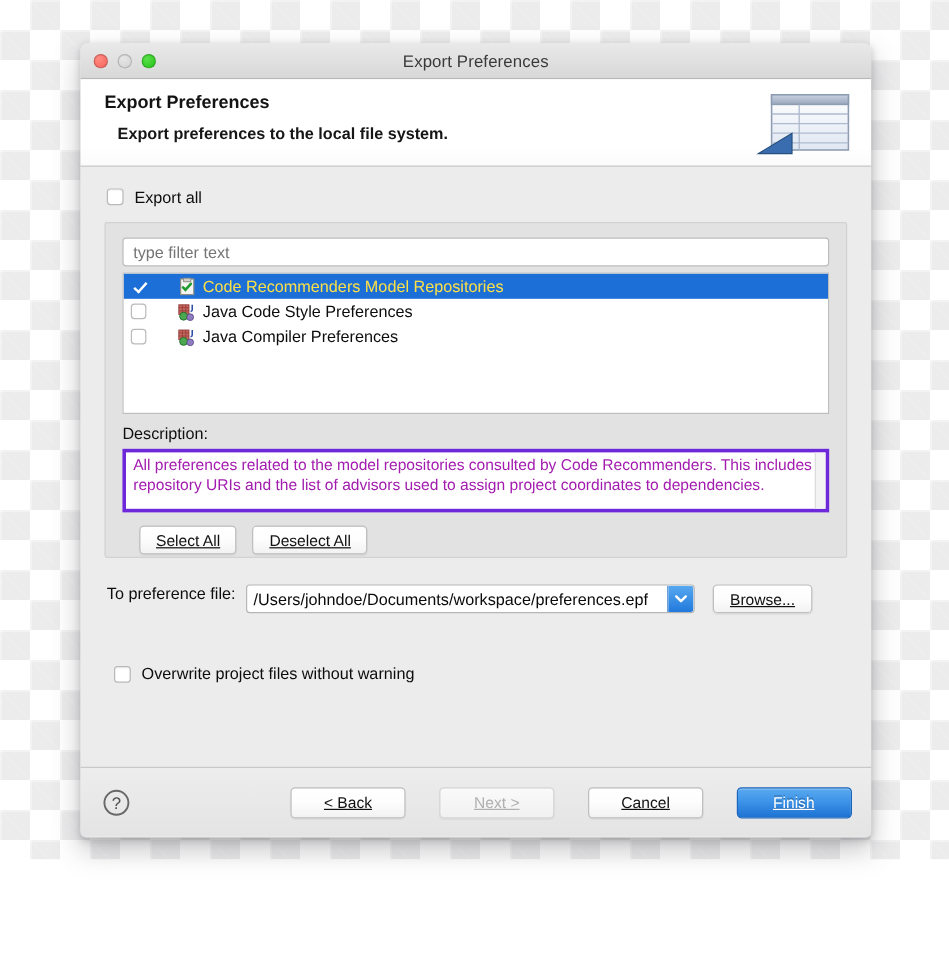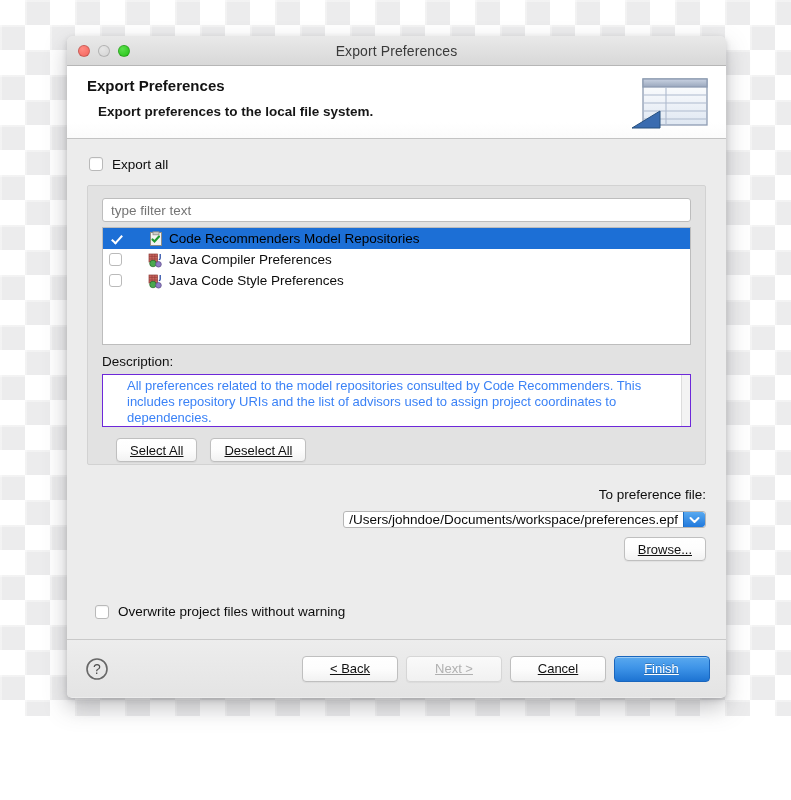--- a/index.html
+++ b/index.html
@@ -138,21 +138,21 @@
     background: #fff;
     border: 1px solid #bdbdbd;
     overflow: hidden;
   }
   .tree-row {
     height: 21px;
     display: flex; align-items: center;
     padding-left: 6px; gap: 0;
     font-size: 13.5px; color: #0c0c0c;
   }
-  .tree-row.selected { background: #1c6fd6; color: #000000; }
+  .tree-row.selected { background: #1c6fd6; color: #fde047; }
   .tree-cb {
     width: 13px; height: 13px; border-radius: 3px;
     background: #fff; border: 1px solid #bababa; flex: none;
     position: relative; margin-right: 26px;
   }
   .tree-row.selected .tree-cb {
     background: transparent; border-color: transparent;
   }
   .tree-row.selected .tree-cb::after {
     content: "";
@@ -161,23 +161,23 @@
     border: solid #fff; border-width: 0 2px 2px 0;
     transform: rotate(42deg);
   }
   .tree-icon { width: 16px; height: 16px; margin-right: 5px; flex: none; }
 
   #desc-label { margin-top: 9px; font-size: 13.5px; color: #101010; }
   #desc-box {
     margin-top: 5px;
     height: 53px;
     background: #fff;
-    border: 1px solid #6d28d9;
-    padding: 3px 24px;
-    font-size: 13px; line-height: 16px; color: #3b82f6;
+    border: 3px solid #6d28d9;
+    padding: 3px 6px;
+    font-size: 13px; line-height: 16px; color: #a21caf;
     position: relative;
     overflow: hidden;
   }
   #desc-box::after{
     content:"";
     position:absolute; right:0; top:0; bottom:0; width:8px;
     background:#f3f3f3; border-left:1px solid #dcdcdc;
   }
 
   .btn-row { margin-top: 11px; display: flex; gap: 13px; padding-left: 14px; }
@@ -192,22 +192,22 @@
     border: 1px solid #bfbfbf;
     border-radius: 4px;
     box-shadow: 0 1px 1px rgba(0,0,0,0.05);
     font-family: "Liberation Sans", sans-serif;
     cursor: default;
     text-decoration: underline;
   }
 
   
   #pref-row {
-    display: flex; align-items: flex-end; gap: 9px;
-    margin-top: 22px; padding-left: 2px; flex-direction: column;
+    display: flex; align-items: flex-start; gap: 9px;
+    margin-top: 22px; padding-left: 2px;
   }
   #pref-label { font-size: 13.5px; color: #0d0d0d; white-space: nowrap; }
   #pref-combo {
     flex: 1;
     height: 24px;
     display: flex; align-items: stretch;
     background: #fff;
     border: 1px solid #b6b6b6;
     border-radius: 3px;
     overflow: hidden;
@@ -237,21 +237,21 @@
     height: 58px;
     background: linear-gradient(to bottom,#ededed,#e4e4e4);
     border-top: 1px solid #c9c9c9;
     display: flex; align-items: center;
     padding: 0 18px;
     position: relative;
   }
   #help-icon { width: 24px; height: 24px; }
   #footer-btns {
     position: absolute; right: 16px;
-    display: flex; align-items: flex-start; gap: 8px;
+    display: flex; align-items: flex-start; gap: 28px;
   }
   .btn.wide { min-width: 96px; height: 26px; }
   .btn.disabled { color: #b0b0b0; background: linear-gradient(to bottom,#fafafa,#f1f1f1); border-color: #d6d6d6; }
   .btn.primary {
     color: #fff;
     background: linear-gradient(to bottom,#59a9ef 0%,#3e94e8 45%,#1d73d2 100%);
     border: 1px solid #1a66bd;
     text-shadow: 0 -1px 0 rgba(0,0,0,0.22);
     box-shadow: inset 0 1px 0 rgba(255,255,255,0.4);
     padding-left: 12px;
@@ -328,36 +328,36 @@
             <svg class="tree-icon" viewBox="0 0 16 16">
               <rect x="1" y="2" width="8.5" height="8" fill="#c9655f" stroke="#8d3a35" stroke-width=".7"></rect>
               <line x1="1" y1="4.4" x2="9.5" y2="4.4" stroke="#8d3a35" stroke-width=".6"></line>
               <line x1="1" y1="7" x2="9.5" y2="7" stroke="#8d3a35" stroke-width=".6"></line>
               <line x1="4" y1="2" x2="4" y2="10" stroke="#8d3a35" stroke-width=".6"></line>
               <line x1="6.8" y1="2" x2="6.8" y2="10" stroke="#8d3a35" stroke-width=".6"></line>
               <circle cx="5" cy="11.5" r="3.3" fill="#4aa84e" stroke="#23662a" stroke-width=".7"></circle>
               <circle cx="10.5" cy="12.3" r="2.8" fill="#8f7cc2" stroke="#5a4a86" stroke-width=".7"></circle>
               <path d="M12.2 2 L12.2 6.2 Q12.2 7.6 10.8 7.6" stroke="#2b4ea8" stroke-width="1.3" fill="none"></path>
             </svg>
-            <span>Java Compiler Preferences</span>
+            <span>Java Code Style Preferences</span>
           </div>
 
           <div class="tree-row">
             <span class="tree-cb"></span>
             <svg class="tree-icon" viewBox="0 0 16 16">
               <rect x="1" y="2" width="8.5" height="8" fill="#c9655f" stroke="#8d3a35" stroke-width=".7"></rect>
               <line x1="1" y1="4.4" x2="9.5" y2="4.4" stroke="#8d3a35" stroke-width=".6"></line>
               <line x1="1" y1="7" x2="9.5" y2="7" stroke="#8d3a35" stroke-width=".6"></line>
               <line x1="4" y1="2" x2="4" y2="10" stroke="#8d3a35" stroke-width=".6"></line>
               <line x1="6.8" y1="2" x2="6.8" y2="10" stroke="#8d3a35" stroke-width=".6"></line>
               <circle cx="5" cy="11.5" r="3.3" fill="#4aa84e" stroke="#23662a" stroke-width=".7"></circle>
               <circle cx="10.5" cy="12.3" r="2.8" fill="#8f7cc2" stroke="#5a4a86" stroke-width=".7"></circle>
               <path d="M12.2 2 L12.2 6.2 Q12.2 7.6 10.8 7.6" stroke="#2b4ea8" stroke-width="1.3" fill="none"></path>
             </svg>
-            <span>Java Code Style Preferences</span>
+            <span>Java Compiler Preferences</span>
           </div>
 
         </div>
 
         <div id="desc-label">Description:</div>
         <div id="desc-box">All preferences related to the model repositories consulted by Code Recommenders. This includes repository URIs and the list of advisors used to assign project coordinates to dependencies.</div>
 
         <div class="btn-row">
           <button class="btn">Select All</button>
           <button class="btn">Deselect All</button>

